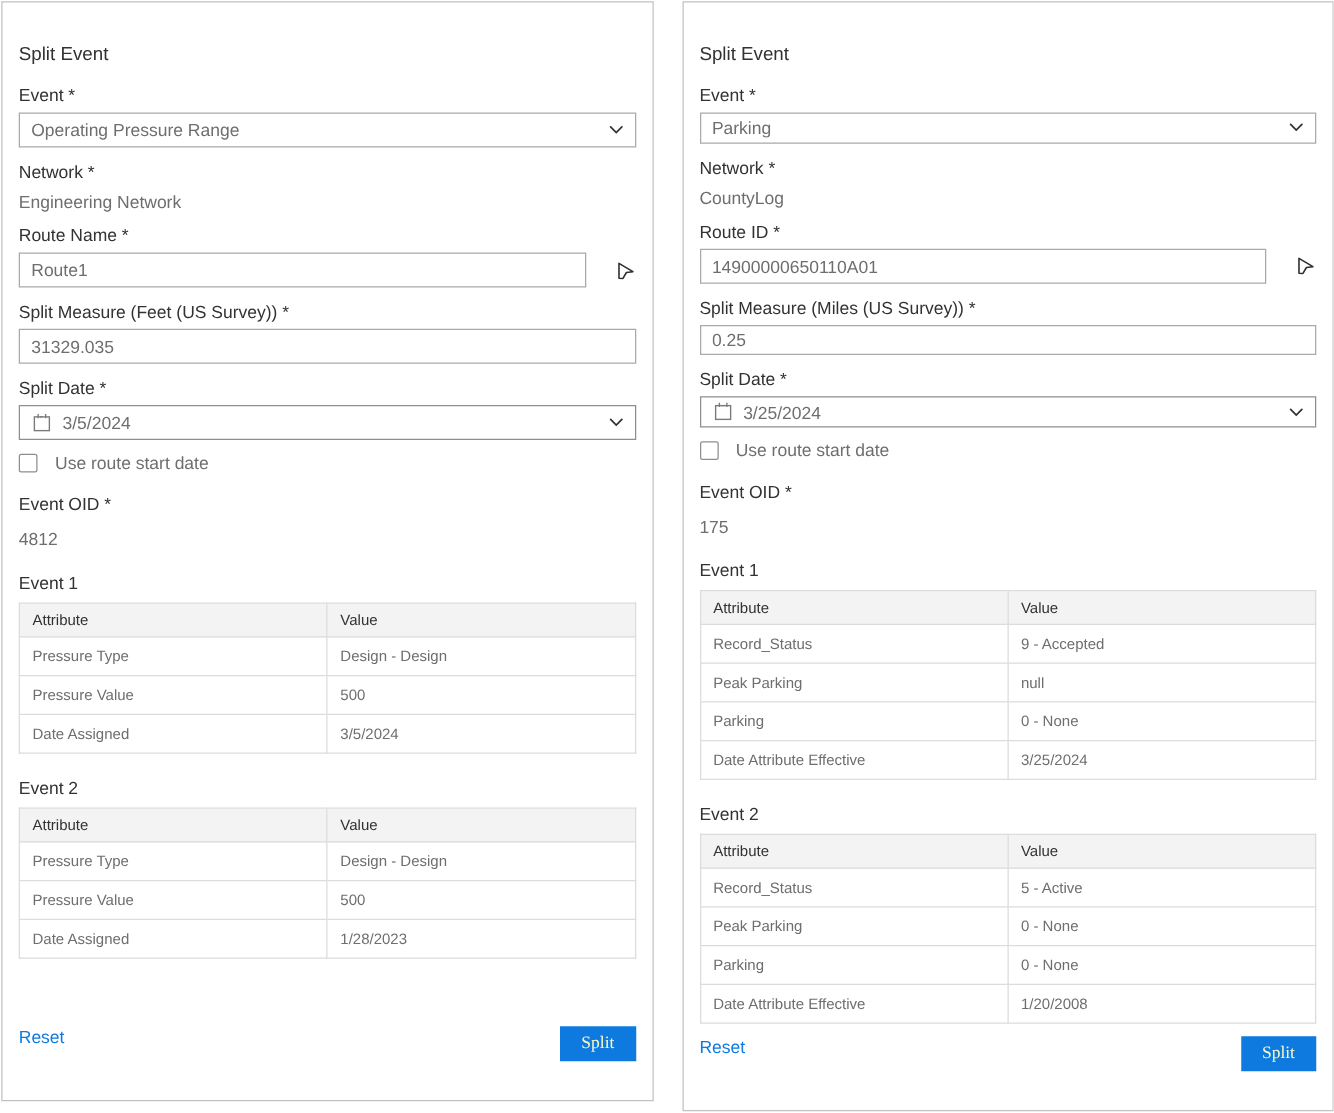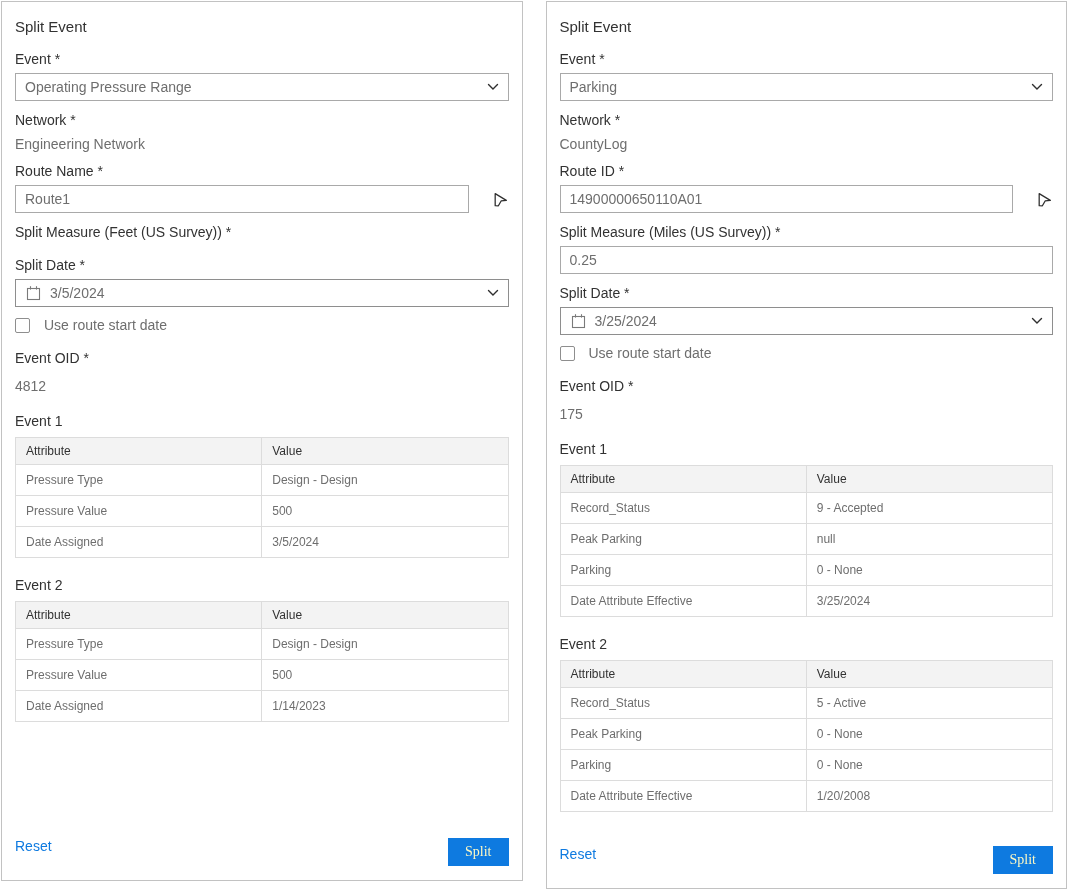--- a/index.html
+++ b/index.html
@@ -14,21 +14,21 @@
   *{box-sizing:border-box;}
   html,body{margin:0;padding:0;background:#fff;}
   body{
     width:1067px;height:890px;
     font-family:"Liberation Sans","DejaVu Sans",sans-serif;
     font-size:14px;color:var(--label);
   }
   .stage{display:flex;gap:23px;padding:1px 0 0 1px;align-items:flex-start;}
   .panel{
     width:572px;background:#fff;border:1px solid var(--panel-border);
-    padding:14px 13px;display:flex;flex-direction:column;
+    padding:31px 13px;display:flex;flex-direction:column;
   }
   .panel.left{height:880px;}
   .panel.right{height:888px;}
   .panel-title{font-size:15px;font-weight:400;color:var(--label);margin:2px 0 16px;}
   .field-label{font-size:14px;color:var(--label);margin:11px 0 6px;}
   .field-label.first{margin-top:0;}
   .static-value{font-size:14px;color:var(--muted);margin:2px 0 0;}
   .select,
   .text-input{
     height:28px;border:1px solid var(--input-border);background:#fff;
@@ -87,20 +87,21 @@
     <div class="route-row">
       <input class="text-input" value="Route1" style="">
       <span class="map-arrow">
         <svg width="17" height="17" viewBox="0 0 16 16">
             <path d="M3 13.8 V2.5 L13.5 8.8 L8.6 9.4 L6 13.9 Z" fill="none" stroke="#2f2f2f" stroke-width="1.2" stroke-linejoin="round"></path>
           </svg>
       </span>
     </div>
 
     <div class="field-label">Split Measure (Feet (US Survey)) *</div>
+    <input class="text-input" value="31329.035" style="">
 
     <div class="field-label">Split Date *</div>
     <div class="select date">
       <span style="display:inline-flex;">
         <svg width="17" height="17" viewBox="0 0 17 17" fill="none" stroke="#7a7a7a" stroke-width="1.1">
           <rect x="2.5" y="3.5" width="12" height="11"></rect>
           <line x1="5.5" y1="1.2" x2="5.5" y2="4.6"></line>
           <line x1="11.5" y1="1.2" x2="11.5" y2="4.6"></line>
           <line x1="7" y1="3.5" x2="10" y2="3.5" stroke-dasharray="2 1.5"></line>
         </svg>
@@ -157,21 +158,21 @@
         <tr>
           <td>Pressure Type</td>
           <td>Design - Design</td>
         </tr>
         <tr>
           <td>Pressure Value</td>
           <td>500</td>
         </tr>
         <tr>
           <td>Date Assigned</td>
-          <td>1/14/2023</td>
+          <td>1/28/2023</td>
         </tr>
       </tbody>
     </table>
 
     <div class="footer">
       <a class="reset-link">Reset</a>
       <button class="split-btn">Split</button>
     </div>
   </section>
 

